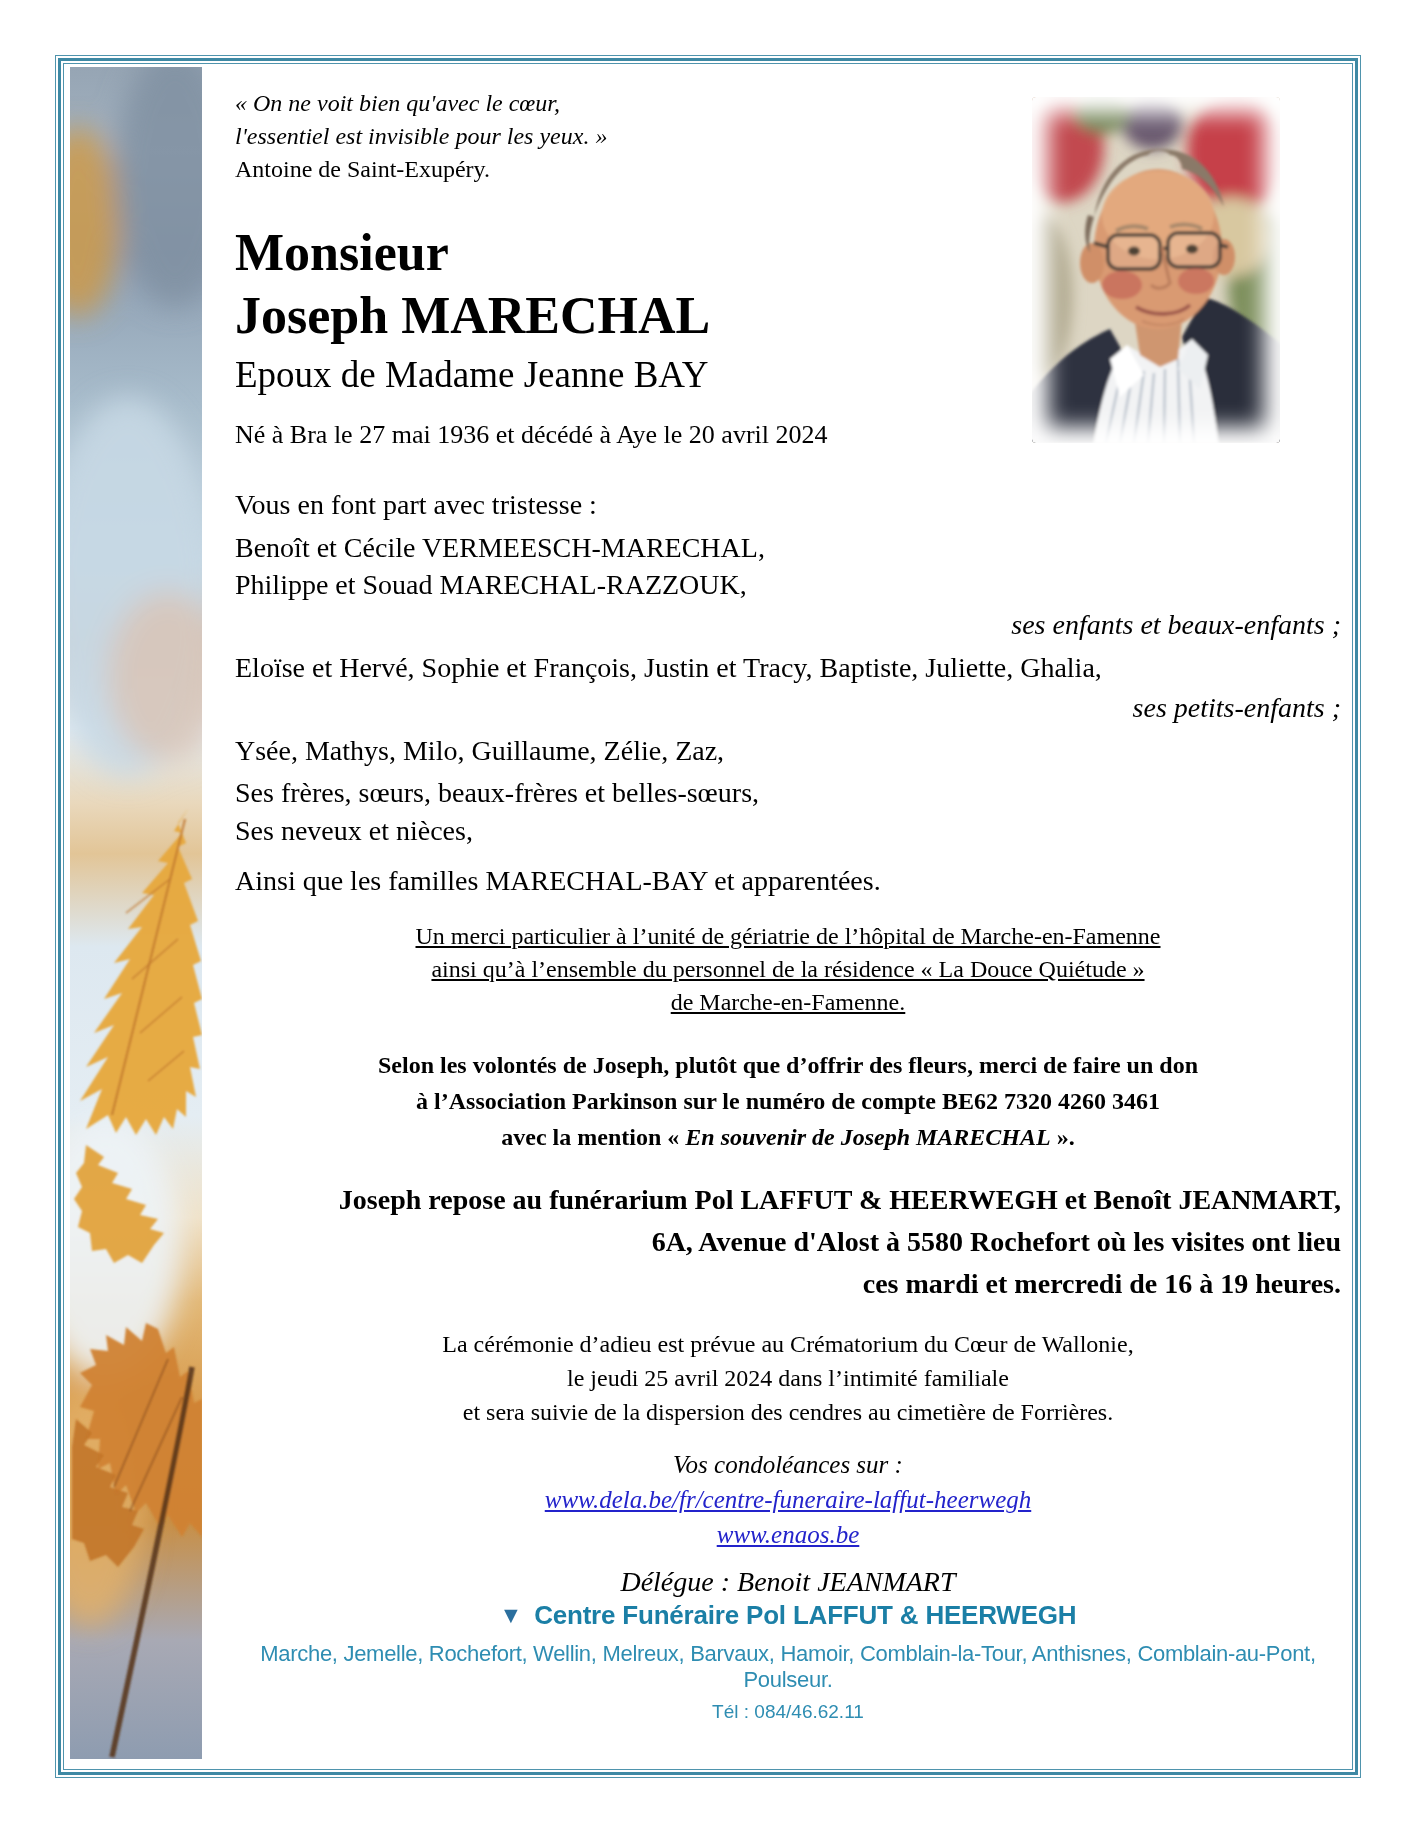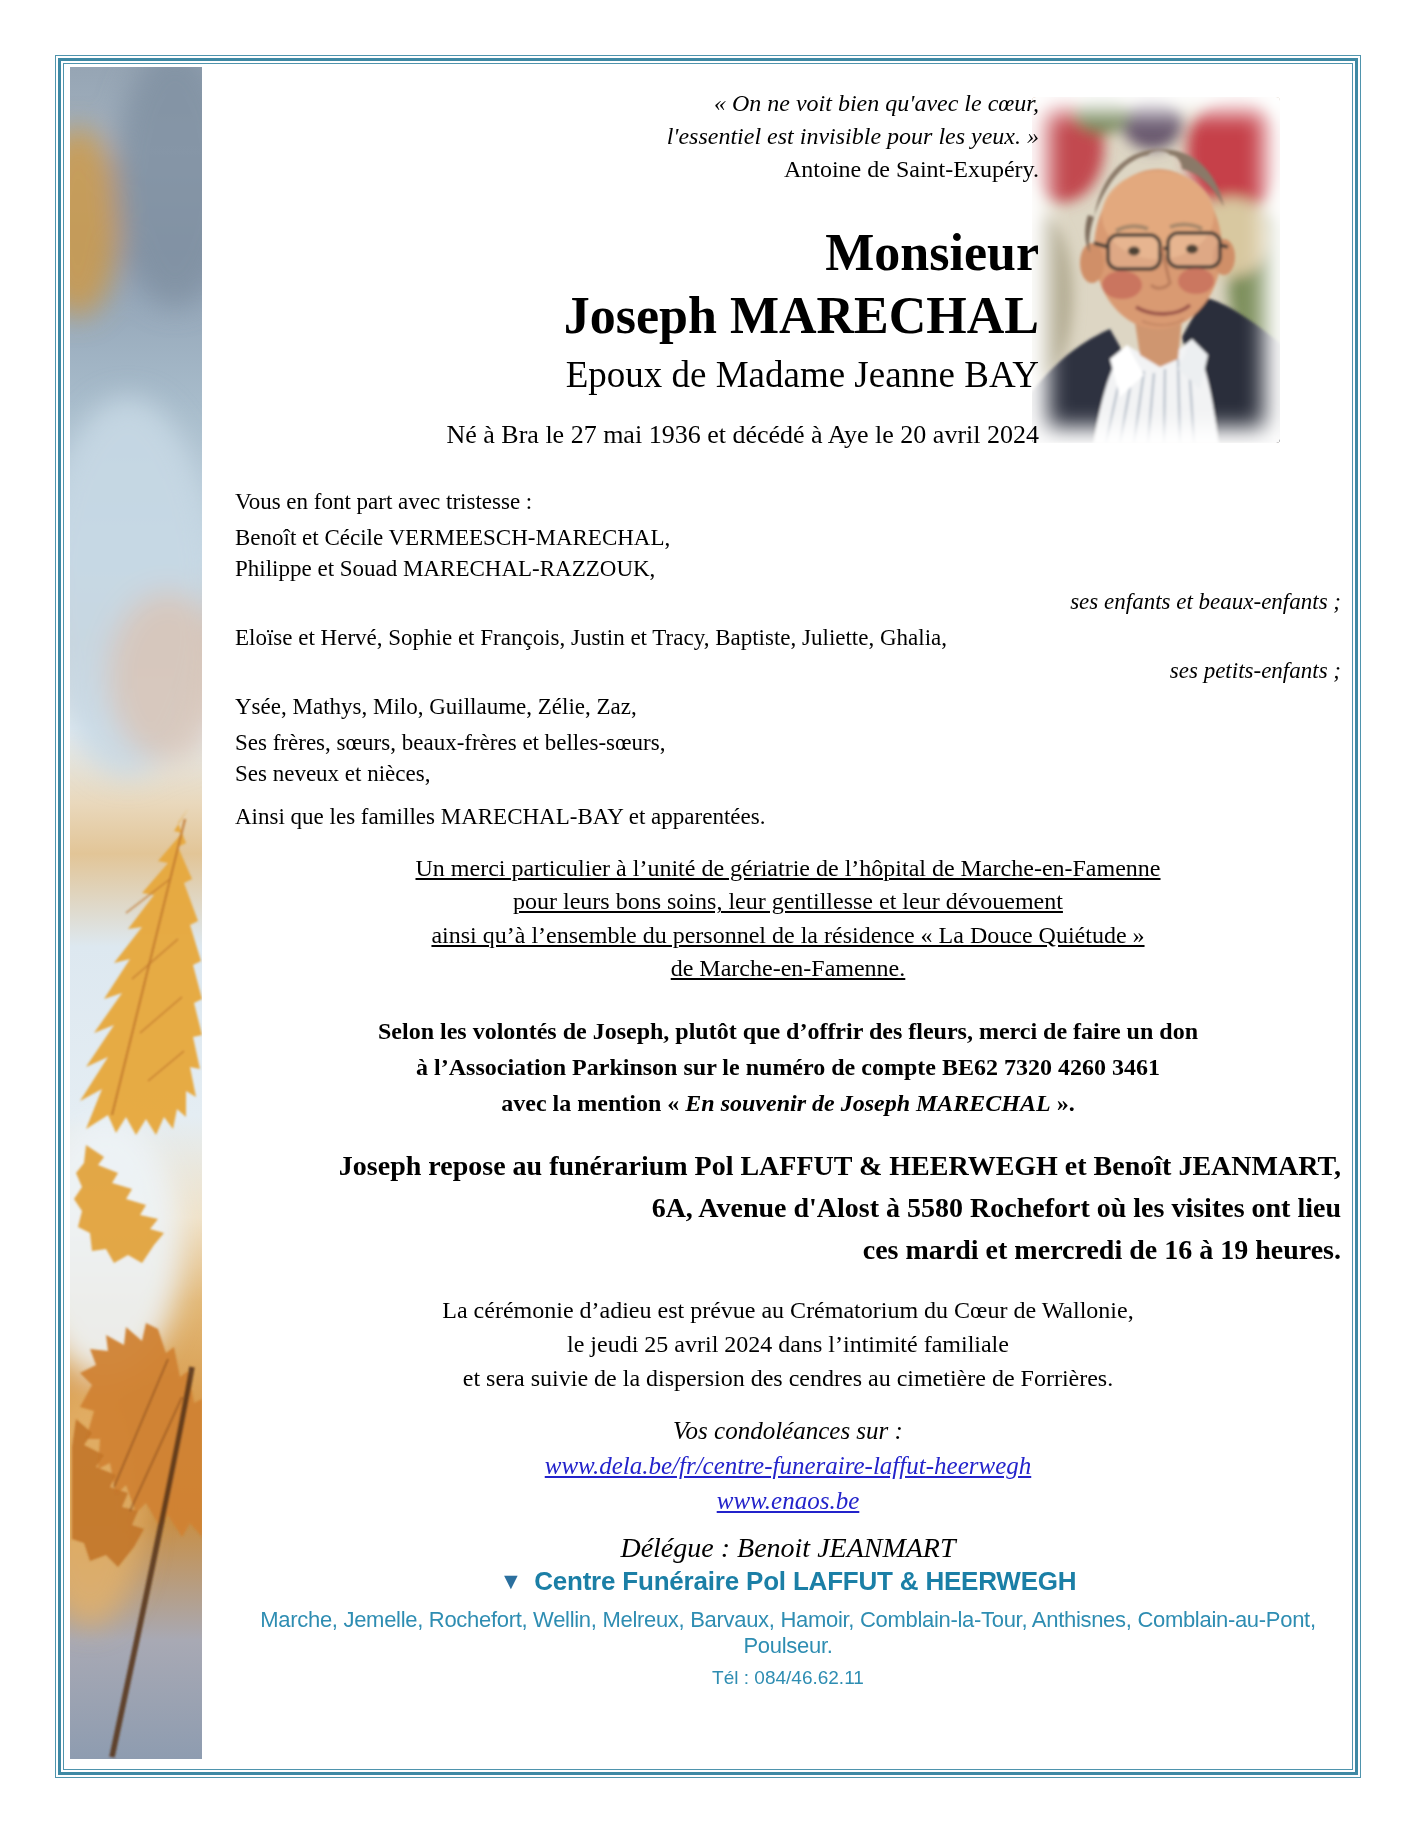--- a/index.html
+++ b/index.html
@@ -19,29 +19,29 @@
   .strip svg{display:block;width:100%;height:100%;}
 
   
   .photo{position:absolute;left:1032px;top:97px;width:248px;height:346px;overflow:hidden;border-radius:4px;}
   .photo svg{display:block;width:100%;height:100%;}
   .photo .vignette{position:absolute;inset:0;box-shadow:inset 0 0 22px 16px #ffffff;border-radius:4px;pointer-events:none;}
 
   
   .content{position:absolute;left:235px;top:55px;width:1106px;padding-top:32px;}
 
-  .head-col{padding-right:302px;text-align:right;}
+  .head-col{padding-right:302px;text-align:left;}
   .quote{font-size:24px;line-height:1.38;font-style:italic;}
   .quote-author{font-size:24px;line-height:1.38;font-style:normal;}
   .title-line{font-size:52px;font-weight:bold;line-height:1.21;}
   .title-1{margin-top:36px;}
   .subtitle{font-size:37px;line-height:1.24;margin-top:4px;}
   .birth{font-size:26px;line-height:1.3;margin-top:20px;}
 
-  .list{font-size:23px;line-height:1.35;}
+  .list{font-size:28px;line-height:1.35;}
   .intro{margin-top:34px;}
   .m-group{margin-top:5px;}
   .m-name{text-align:left;}
   .m-role{text-align:right;font-style:italic;margin:2px 0 2px 0;}
   .families{margin-top:12px;}
 
   .cblock{text-align:center;}
   .thanks{margin-top:20px;font-size:24px;line-height:1.38;text-decoration:underline;}
   .don{margin-top:28px;font-size:24px;line-height:1.5;font-weight:bold;}
   .don .em{font-style:italic;}
@@ -254,21 +254,20 @@
     <div class="m-group">
       <div class="m-name">Ses frères, sœurs, beaux-frères et belles-sœurs,</div>
       <div class="m-name">Ses neveux et nièces,</div>
     </div>
 
     <div class="families">Ainsi que les familles MARECHAL-BAY et apparentées.</div>
   </div>
 
   <div class="cblock thanks">
     <div>Un merci particulier à l’unité de gériatrie de l’hôpital de Marche-en-Famenne</div>
-    <div>pour leurs bons soins, leur gentillesse et leur dévouement</div>
     <div>ainsi qu’à l’ensemble du personnel de la résidence « La Douce Quiétude »</div>
     <div>de Marche-en-Famenne.</div>
   </div>
 
   <div class="cblock don">
     <div>Selon les volontés de Joseph, plutôt que d’offrir des fleurs, merci de faire un don</div>
     <div>à l’Association Parkinson sur le numéro de compte BE62 7320 4260 3461</div>
     <div><span>avec la mention « </span><span class="em">En souvenir de Joseph MARECHAL</span><span> ».</span></div>
   </div>
 

